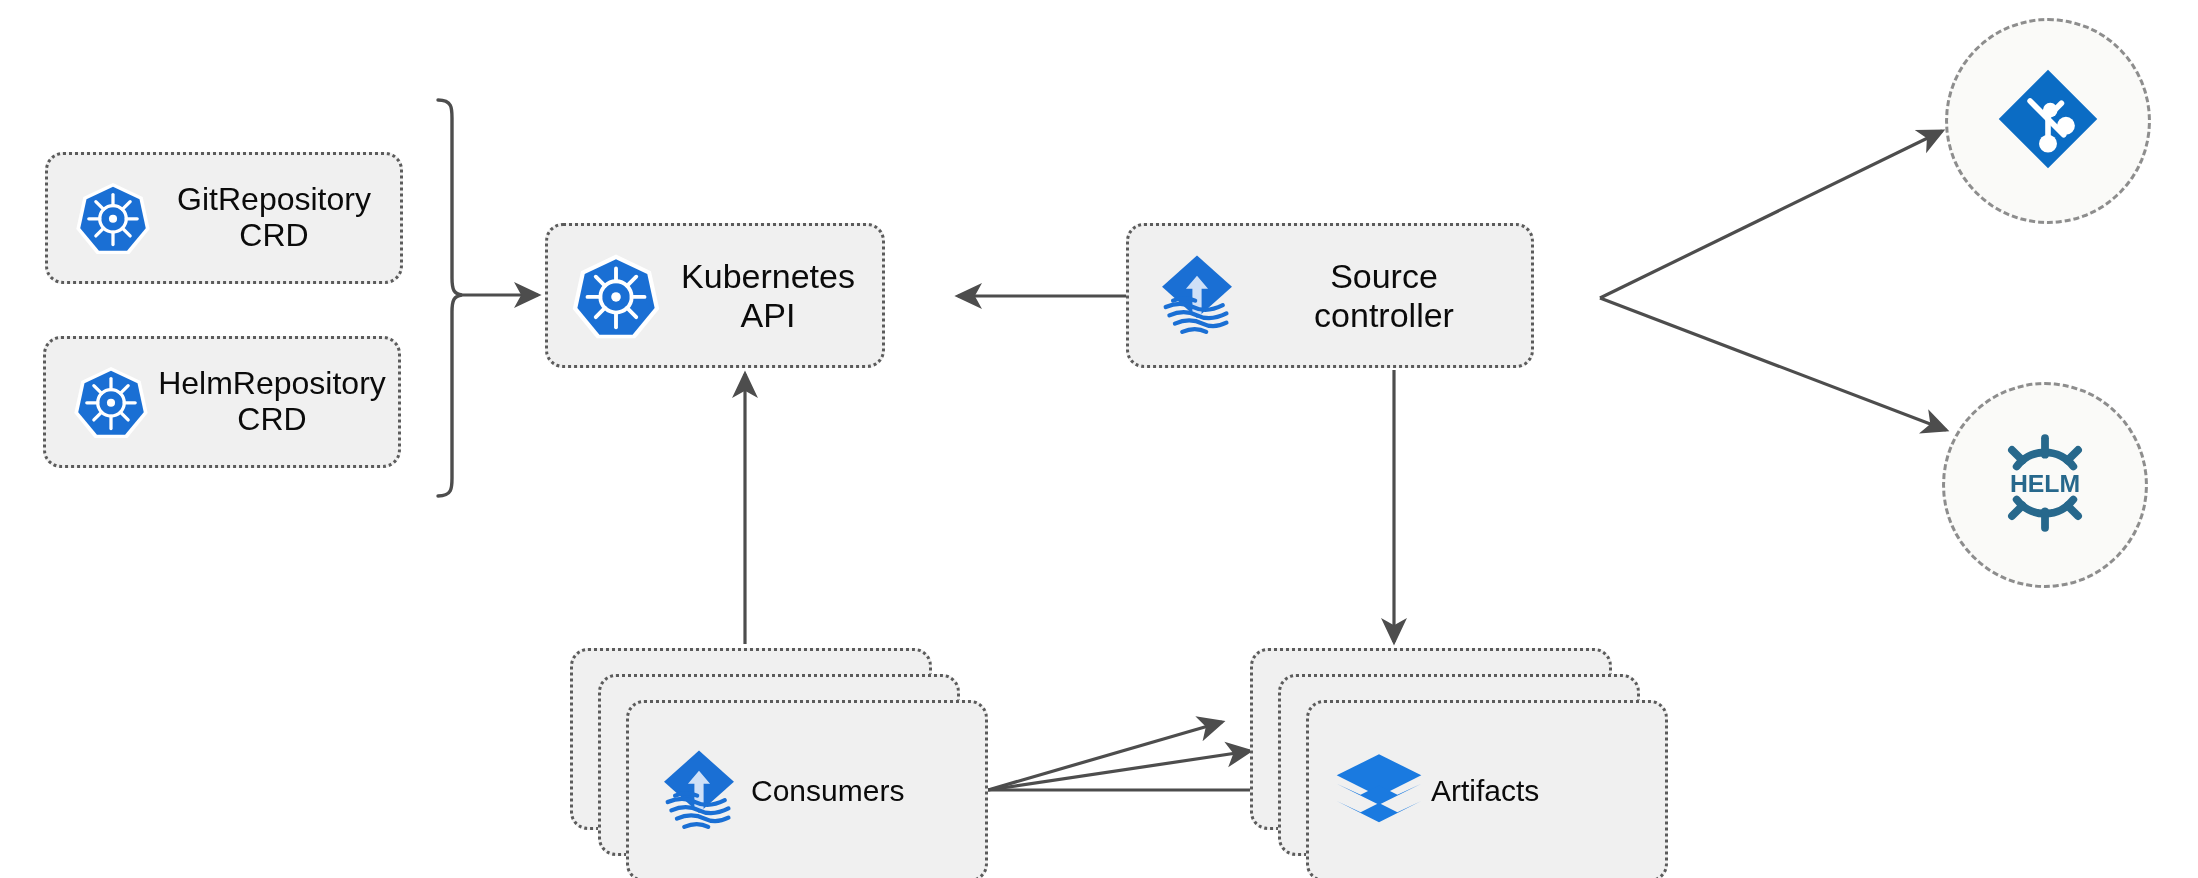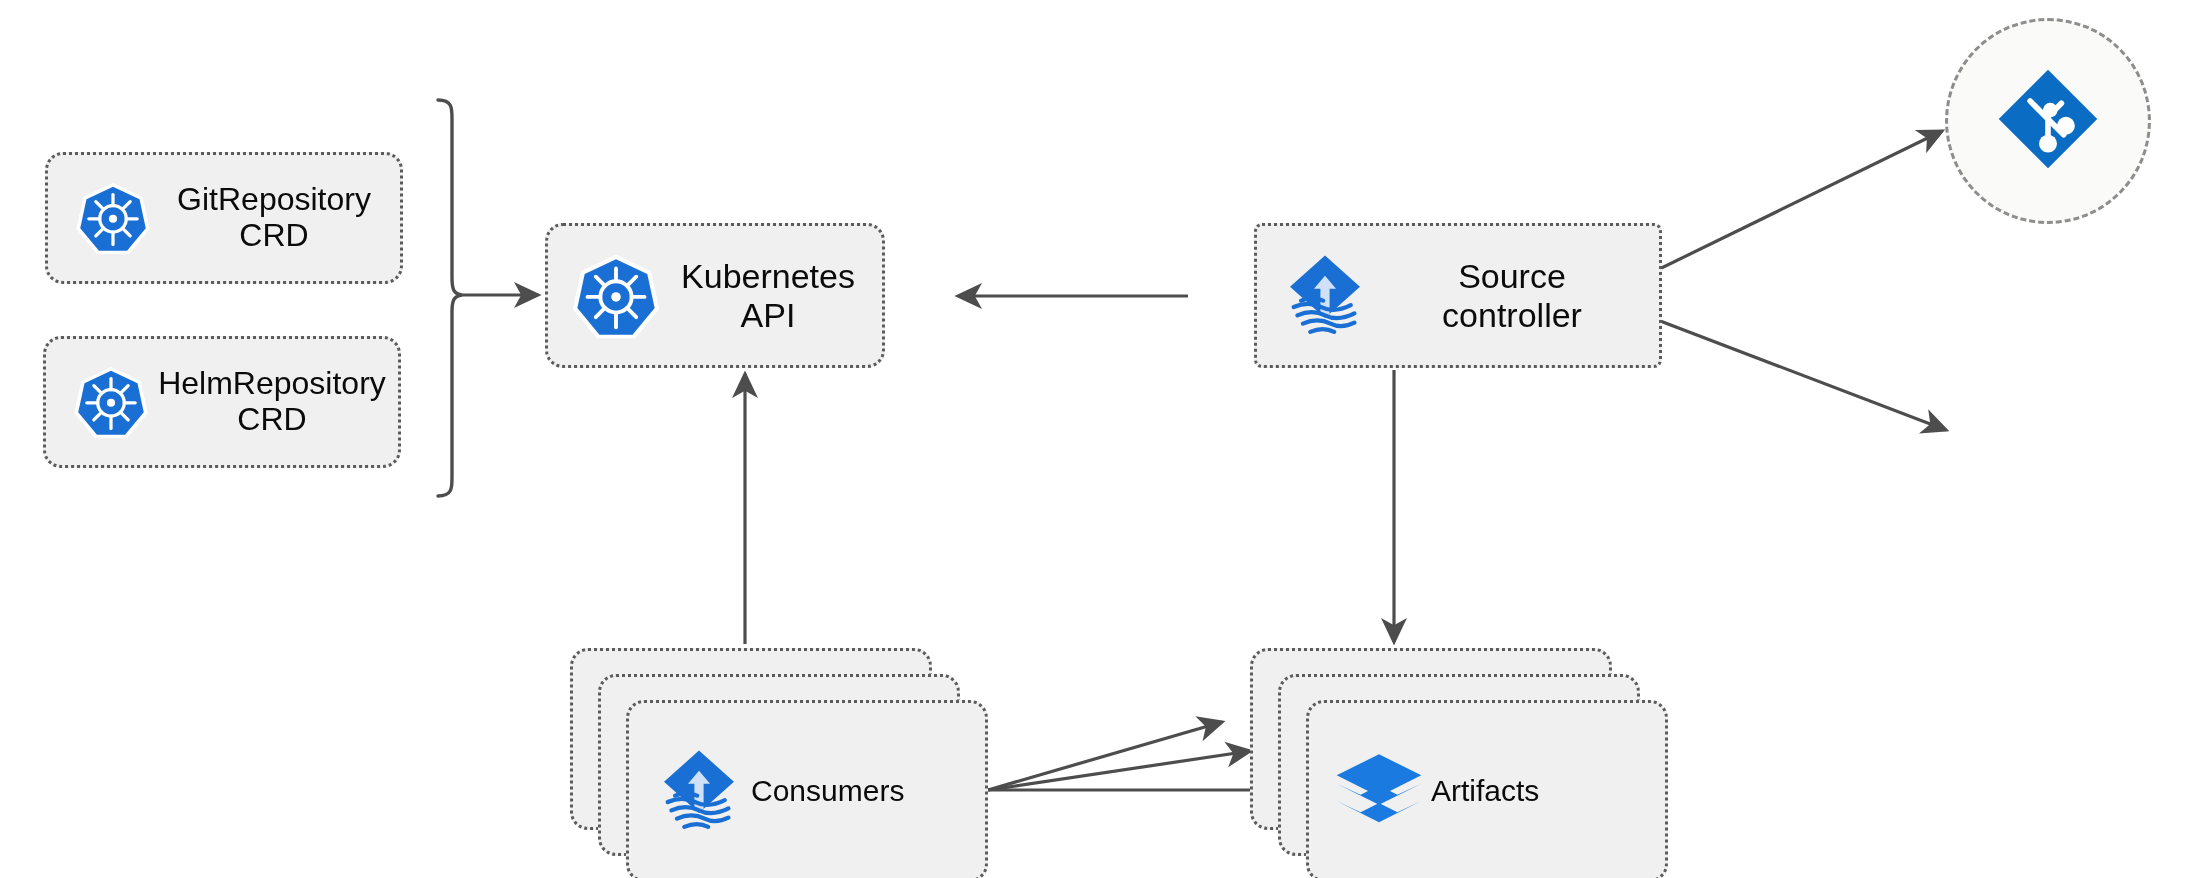--- a/index.html
+++ b/index.html
@@ -47,21 +47,21 @@
   .crd-card { width: 358px; height: 132px; padding-left: 26px; }
   .crd-card .node-label { font-size: 32px; }
   .crd-card .icon-slot { width: 78px; height: 78px; margin-right: 6px; }
 
   
   #k8s-api-node { left: 545px; top: 223px; width: 340px; height: 145px; padding-left: 22px; }
   #k8s-api-node .node-label { font-size: 34px; }
   #k8s-api-node .icon-slot { width: 92px; height: 92px; margin-right: 2px; }
 
   
-  #source-controller-node { left: 1254px; top: 223px; width: 408px; height: 145px; padding-left: 22px; border-radius: 8px; }
+  #source-controller-node { left: 1126px; top: 223px; width: 408px; height: 145px; padding-left: 22px; }
   #source-controller-node .node-label { font-size: 34px; }
   #source-controller-node .icon-slot { width: 92px; height: 92px; margin-right: 4px; }
 
   
   .stack { position: absolute; }
   .stack .card {
     position: absolute;
     box-sizing: border-box;
     background: #f0f0f0;
     border: 3px dotted #5b5b5b;
@@ -276,14 +276,31 @@
           <line x1="50" y1="44" x2="50" y2="70"></line>
           <line x1="50" y1="48" x2="62" y2="36"></line>
         </g>
         <circle cx="50" cy="72" r="8" fill="#ffffff"></circle>
         <circle cx="66" cy="56" r="8" fill="#ffffff"></circle>
         <circle cx="52" cy="42" r="6.5" fill="#ffffff"></circle>
       </svg>
     </span>
   </div>
 
+  <div class="circle-node" id="helm-circle" style="left:1942px; top:382px; width:206px; height:206px;">
+    <span>
+      <svg viewBox="0 0 100 100" width="118" height="118">
+        <g stroke="#27688c" stroke-width="6.6" fill="none" stroke-linecap="round">
+          <path d="M26 36 A30 30 0 0 1 74 36"></path>
+          <path d="M26 64 A30 30 0 0 0 74 64"></path>
+          <line x1="50" y1="12" x2="50" y2="26"></line>
+          <line x1="50" y1="74" x2="50" y2="88"></line>
+          <line x1="22" y1="22" x2="31" y2="31"></line>
+          <line x1="69" y1="69" x2="78" y2="78"></line>
+          <line x1="78" y1="22" x2="69" y2="31"></line>
+          <line x1="31" y1="69" x2="22" y2="78"></line>
+        </g>
+        <text x="50" y="58" text-anchor="middle" font-family="Liberation Sans, sans-serif" font-size="21" font-weight="bold" fill="#27688c">HELM</text>
+      </svg>
+    </span>
+  </div>
 
 </div>
 
 </body></html>

